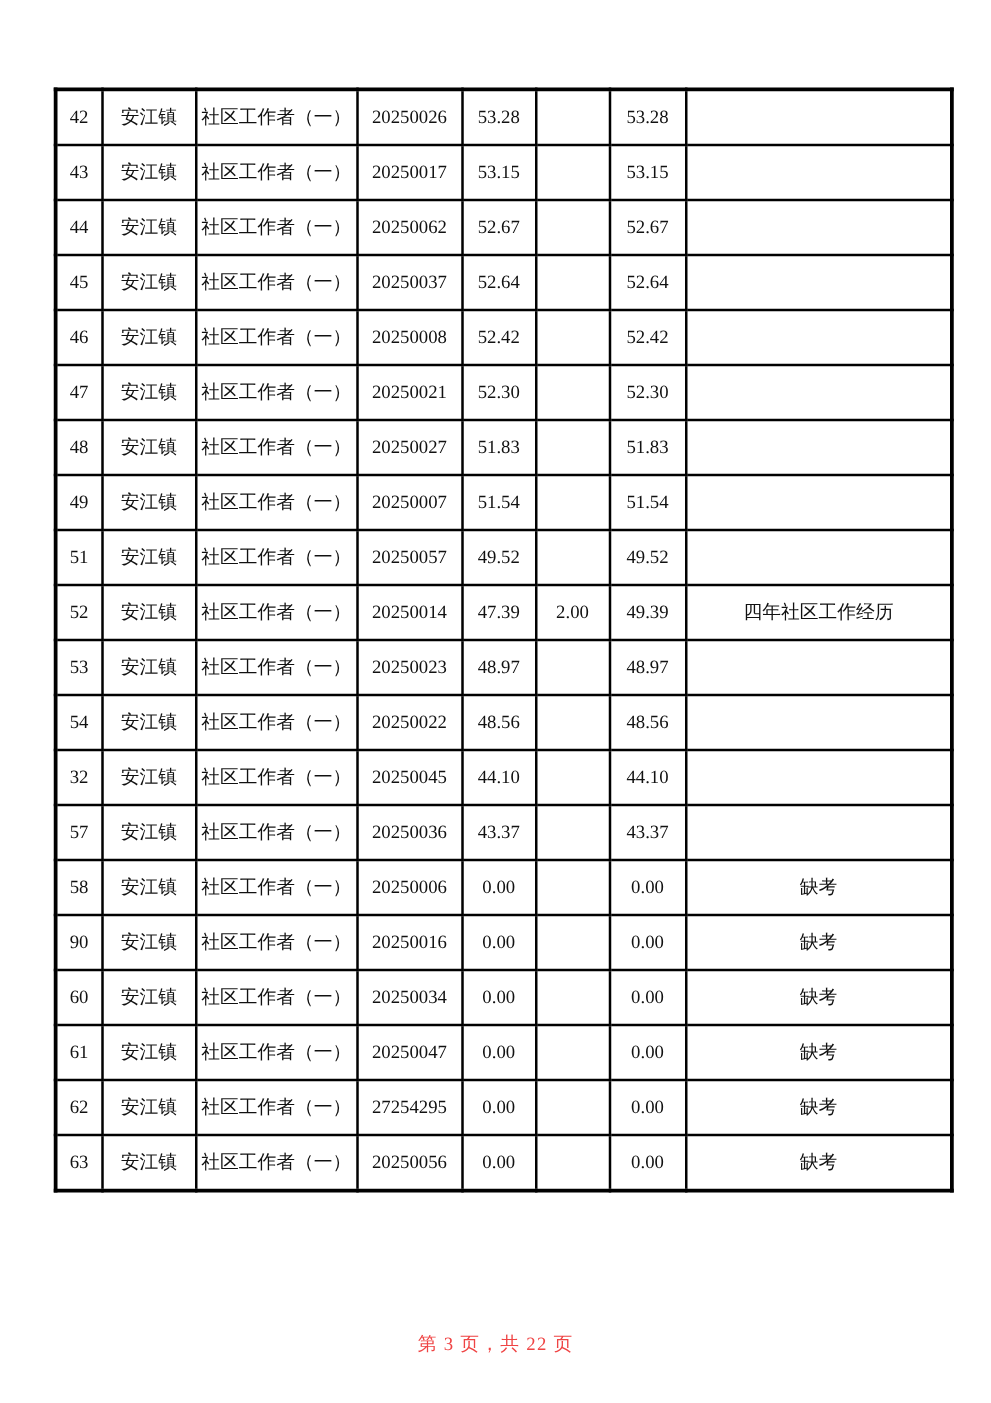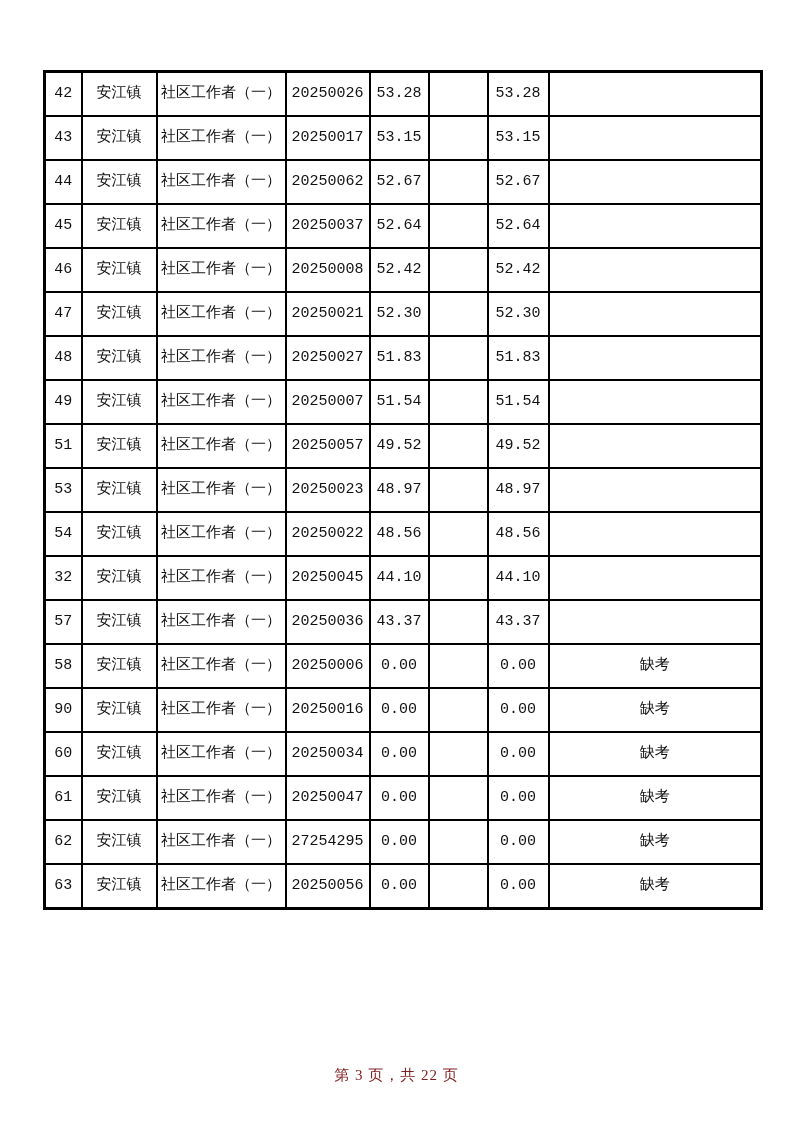--- a/index.html
+++ b/index.html
@@ -22,42 +22,41 @@
     overflow: hidden;
   }
   table.score-table {
     position: absolute;
     left: 43px;
     top: 70px;
     width: 717px;
     border-collapse: collapse;
     table-layout: fixed;
     border: 3px solid #000000;
-    font-family: Liberation Mono, monospace;
   }
   table.score-table td {
     border: 2px solid #000000;
     height: 42px;
     padding: 0 2px;
     text-align: center;
     vertical-align: middle;
     font-size: 15px;
     line-height: 1.1;
     overflow: hidden;
     white-space: nowrap;
   }
   .page-footer {
     position: absolute;
     left: 0;
     top: 1066px;
     width: 793px;
     text-align: center;
     font-size: 15px;
     letter-spacing: 1px;
-    color: #7f1d1d;
+    color: #ef4444;
   }
 </style>
 </head>
 <body>
 
 <div class="page">
 
   <table class="score-table">
     <colgroup>
       <col style="width:37px">
@@ -154,20 +153,30 @@
           <td>51</td>
           <td>安江镇</td>
           <td>社区工作者（一）</td>
           <td>20250057</td>
           <td>49.52</td>
           <td></td>
           <td>49.52</td>
           <td></td>
         </tr>
         <tr>
+          <td>52</td>
+          <td>安江镇</td>
+          <td>社区工作者（一）</td>
+          <td>20250014</td>
+          <td>47.39</td>
+          <td>2.00</td>
+          <td>49.39</td>
+          <td>四年社区工作经历</td>
+        </tr>
+        <tr>
           <td>53</td>
           <td>安江镇</td>
           <td>社区工作者（一）</td>
           <td>20250023</td>
           <td>48.97</td>
           <td></td>
           <td>48.97</td>
           <td></td>
         </tr>
         <tr>

